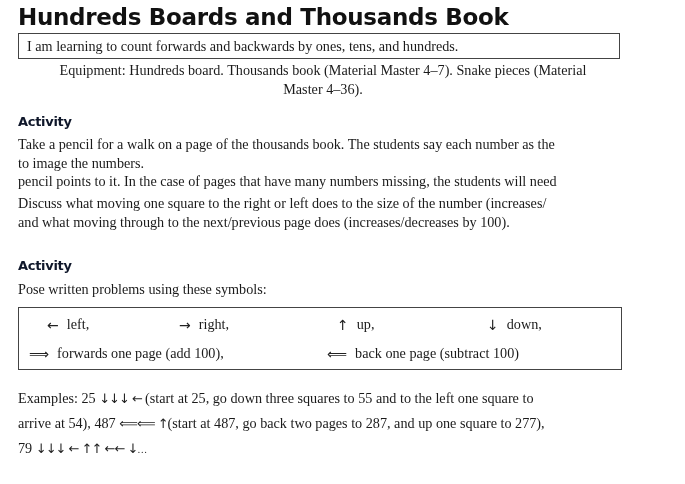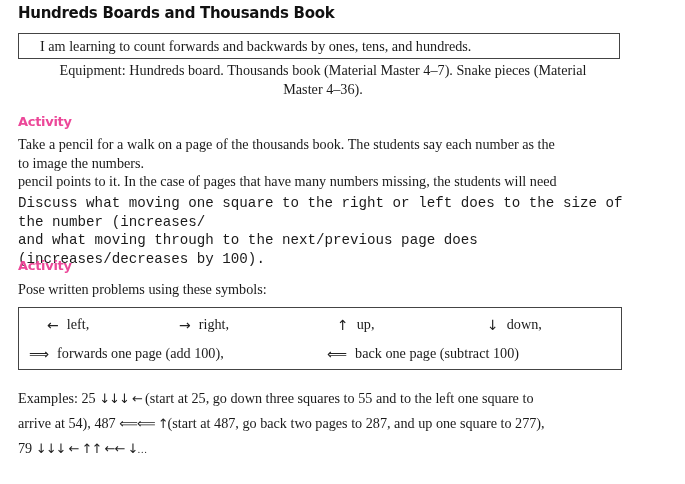--- a/index.html
+++ b/index.html
@@ -4,36 +4,36 @@
   <style>
     html, body { margin: 0; padding: 0; background: #ffffff; }
     body {
       width: 685px; height: 484px; position: relative; overflow: hidden;
       font-family: "Liberation Serif", "DejaVu Serif", serif;
       color: #1a1a1a;
     }
     .title {
       position: absolute; left: 18px; top: 4px;
       font-family: "DejaVu Sans", sans-serif; font-weight: bold;
-      font-size: 15px; letter-spacing: -0.3px; color: #111;
+      font-size: 23px; letter-spacing: -0.3px; color: #111;
     }
     .goal-box {
       position: absolute; left: 18px; top: 33px; width: 602px; height: 26px;
       border: 1.5px solid #444; box-sizing: border-box;
-      font-size: 14.2px; line-height: 24px; padding-left: 21px;
+      font-size: 14.2px; line-height: 24px; padding-left: 8px;
       white-space: nowrap;
     }
     .para {
       position: absolute; left: 18px; width: 610px;
       font-size: 14.2px; line-height: 18.5px;
     }
     .heading {
       position: absolute; left: 18px;
       font-family: "DejaVu Sans", sans-serif; font-weight: bold;
-      font-size: 13px; letter-spacing: -0.3px; color: #ec4899;
+      font-size: 13px; letter-spacing: -0.3px; color: #0f172a;
     }
     .sym-box {
       position: absolute; left: 18px; top: 307px; width: 604px; height: 63px;
       border: 1.5px solid #444; box-sizing: border-box;
       font-size: 14.2px;
     }
     .sym {
       position: absolute; white-space: nowrap; display: flex; align-items: center;
     }
     .sym .glyph {
@@ -64,21 +64,21 @@
 </div>
 
 <div class="heading" style="top:114px;">Activity</div>
 
 <div class="para" style="top:135px;">
   <div>Take a pencil for a walk on a page of the thousands book. The students say each number as the</div>
   <div>to image the numbers.</div>
   <div>pencil points to it. In the case of pages that have many numbers missing, the students will need</div>
 </div>
 
-<div class="para" style="top:194px;font-family:Liberation Mono, monospace;">
+<div class="para" style="top:194px;">
   <div>Discuss what moving one square to the right or left does to the size of the number (increases/</div>
   <div>and what moving through to the next/previous page does (increases/decreases by 100).</div>
 </div>
 
 <div class="heading" style="top:258px;">Activity</div>
 
 <div class="para" style="top:280px;">Pose written problems using these symbols:</div>
 
 <div class="sym-box">
   <div class="sym" style="left:28px; top:8px;">

